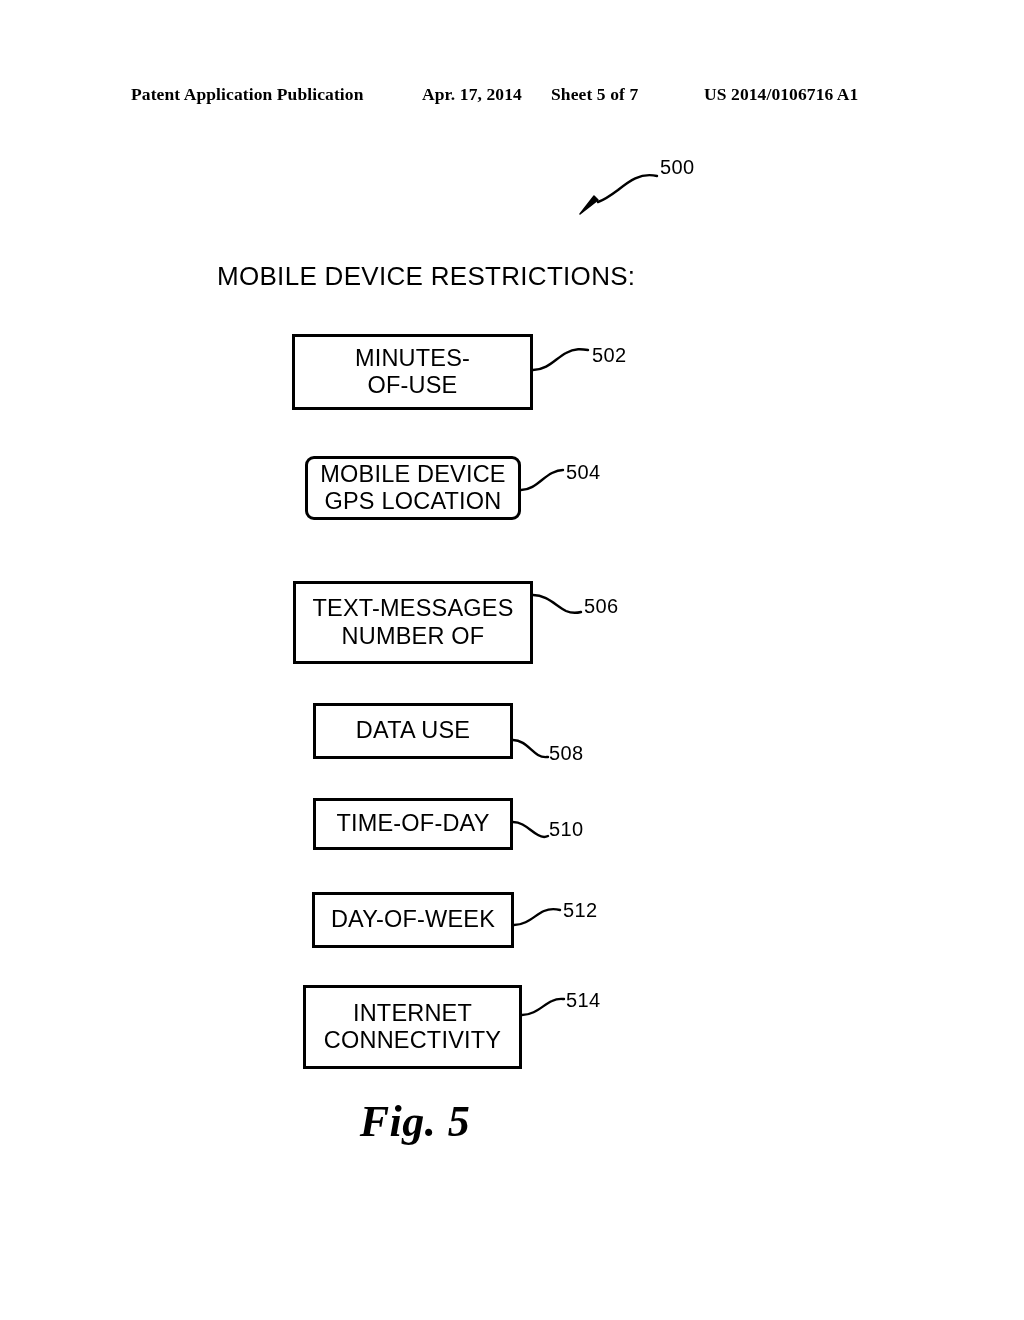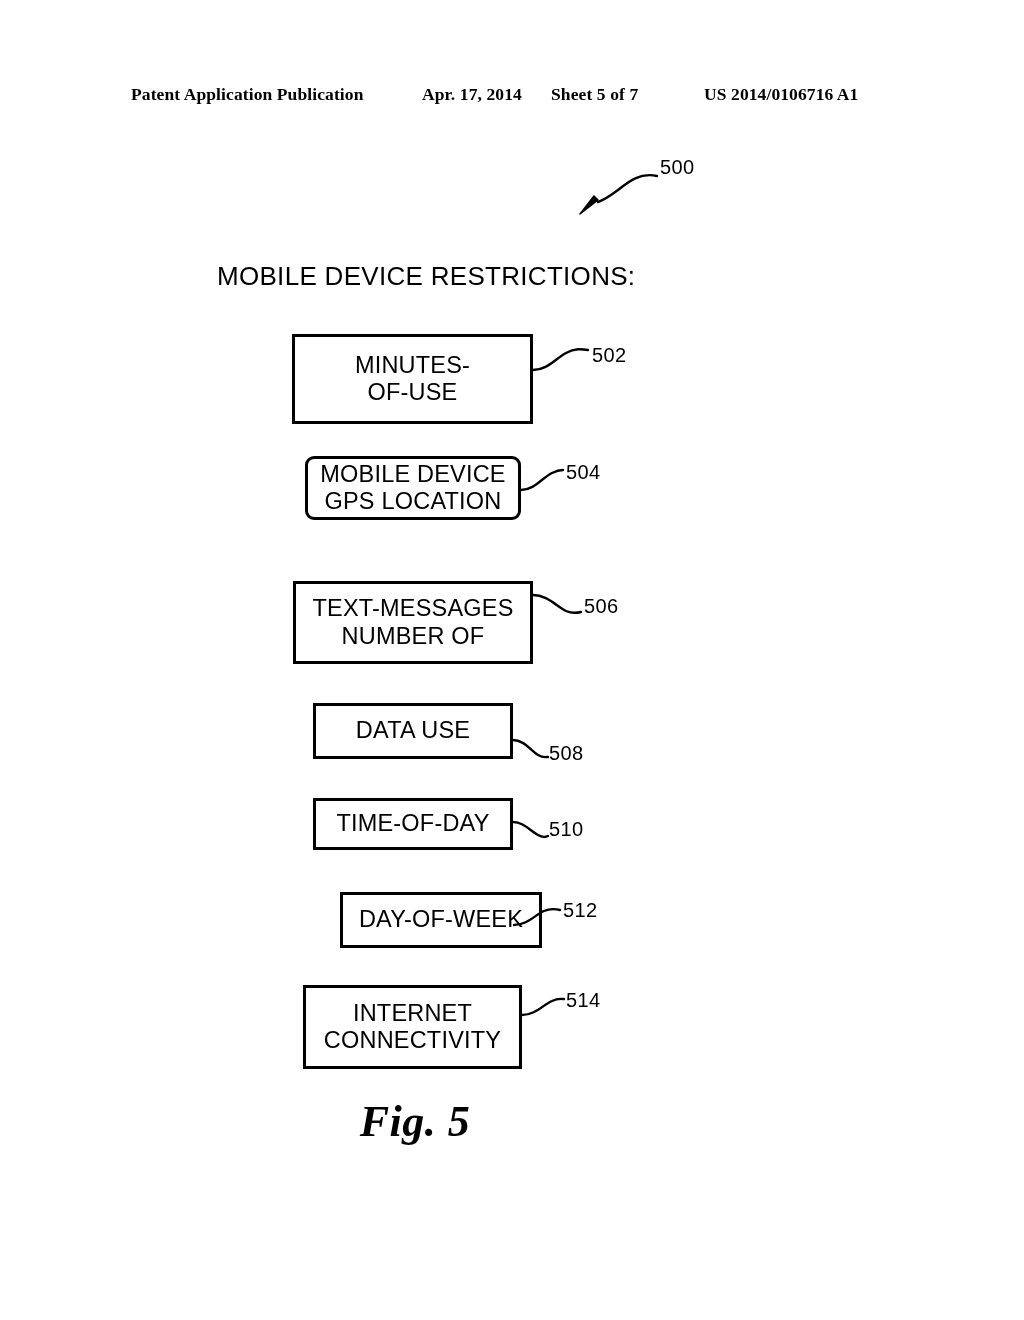--- a/index.html
+++ b/index.html
@@ -115,21 +115,21 @@
   <span class="hdr-sheet">Sheet 5 of 7</span>
   <span class="hdr-num">US 2014/0106716 A1</span>
 </div>
 
 <div class="figure">
 
   <div class="ref" style="left:660px; top:156px;">500</div>
 
   <div class="fig-title">MOBILE DEVICE RESTRICTIONS:</div>
 
-  <div class="box" style="left:292px; top:334px; width:241px; height:90px;">
+  <div class="box" style="left:292px; top:334px; width:241px; height:76px;">
     <div>
       <span>MINUTES-</span>
       <span>OF-USE</span>
     </div>
   </div>
   <div class="ref" style="left:592px; top:344px;">502</div>
 
   <div class="box" style="left:305px; top:456px; width:216px; height:64px;border-radius:9px;">
     <div>
       <span>MOBILE DEVICE</span>
@@ -153,21 +153,21 @@
   </div>
   <div class="ref" style="left:549px; top:742px;">508</div>
 
   <div class="box" style="left:313px; top:798px; width:200px; height:52px;">
     <div>
       <span>TIME-OF-DAY</span>
     </div>
   </div>
   <div class="ref" style="left:549px; top:818px;">510</div>
 
-  <div class="box" style="left:312px; top:892px; width:202px; height:56px;margin-left:28px;">
+  <div class="box" style="left:312px; top:892px; width:202px; height:56px;">
     <div>
       <span>DAY-OF-WEEK</span>
     </div>
   </div>
   <div class="ref" style="left:563px; top:899px;">512</div>
 
   <div class="box" style="left:303px; top:985px; width:219px; height:84px;">
     <div>
       <span>INTERNET</span>
       <span>CONNECTIVITY</span>

